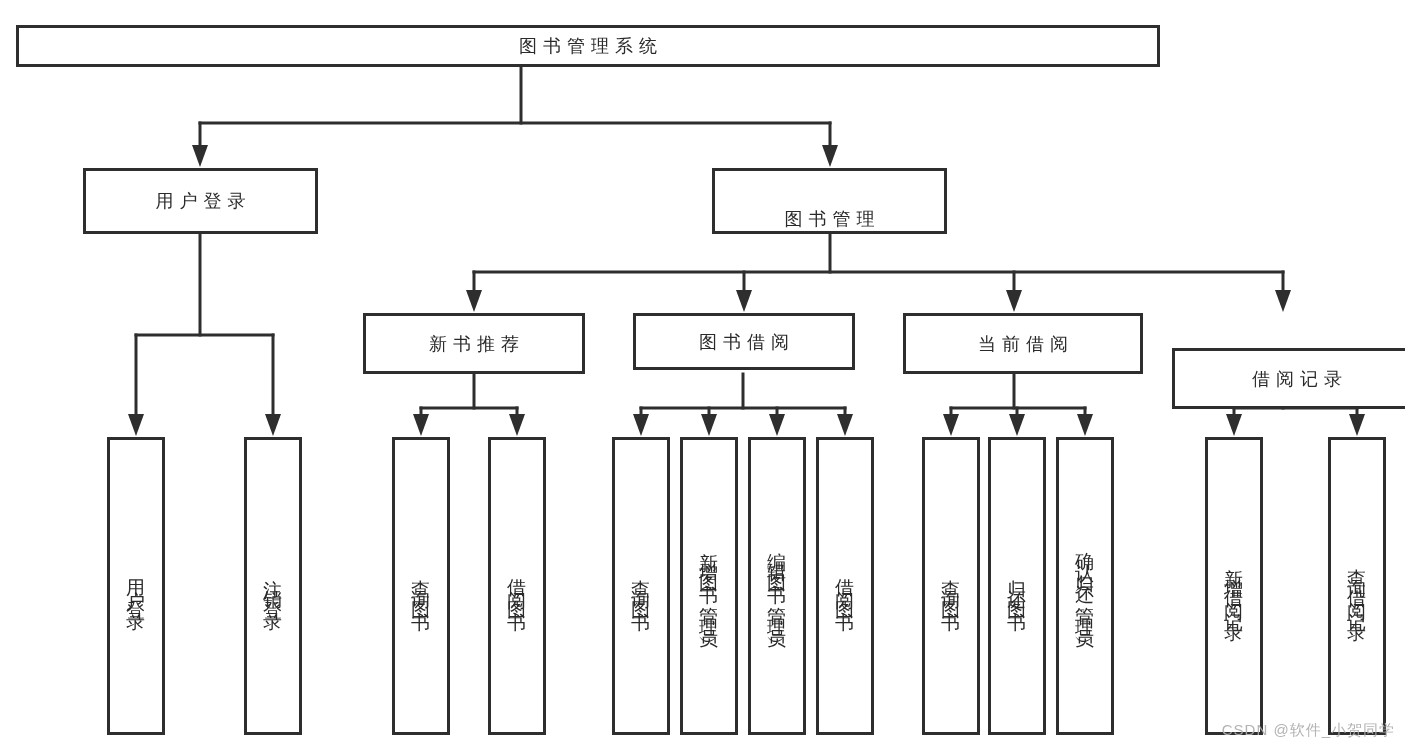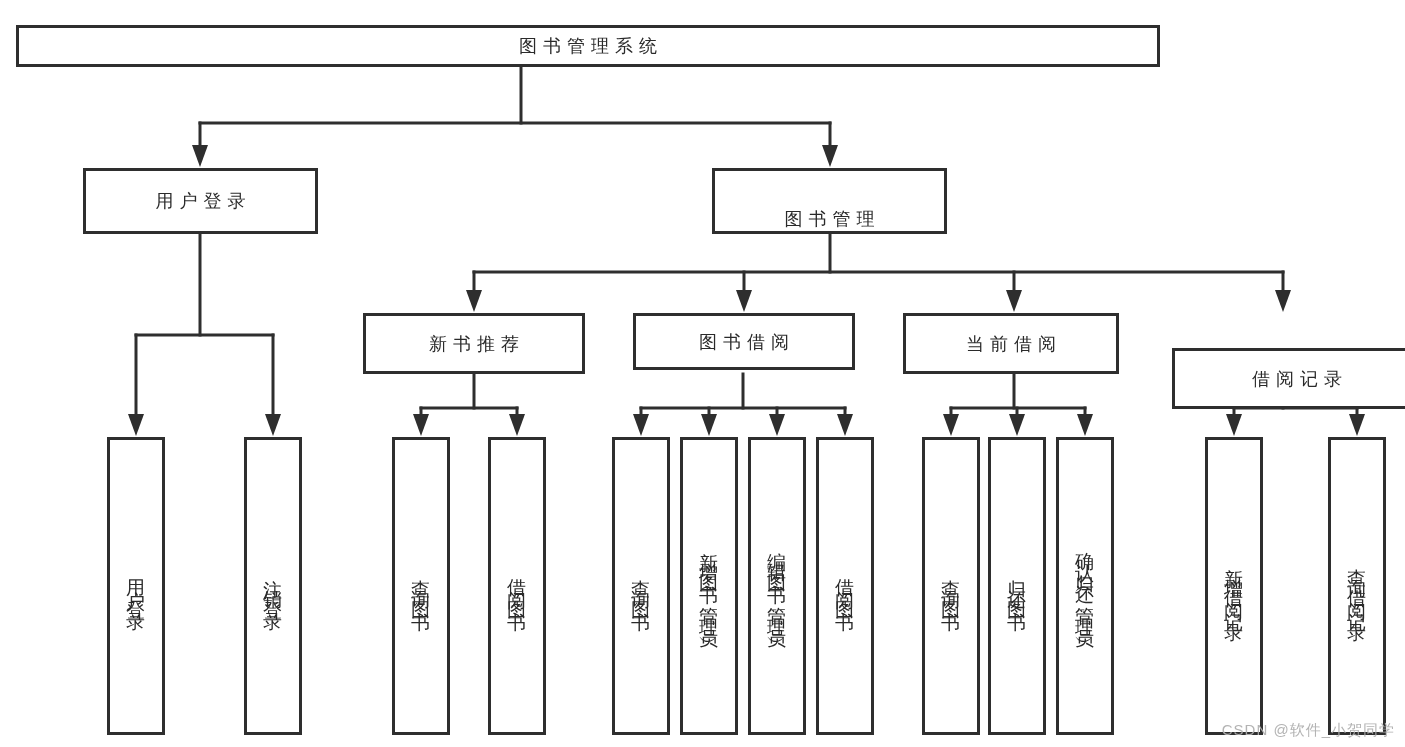--- a/index.html
+++ b/index.html
@@ -130,21 +130,21 @@
   <div class="box" style="left:712px; top:168px; width:235px; height:66px;align-items:flex-end;">
     <span class="h-label">图书管理</span>
   </div>
 
   <div class="box" style="left:363px; top:313px; width:222px; height:61px;">
     <span class="h-label">新书推荐</span>
   </div>
   <div class="box" style="left:633px; top:313px; width:222px; height:57px;">
     <span class="h-label">图书借阅</span>
   </div>
-  <div class="box" style="left:903px; top:313px; width:216px; height:61px;">
+  <div class="box" style="left:903px; top:313px; width:240px; height:61px;">
     <span class="h-label">当前借阅</span>
   </div>
   <div class="box" style="left:1172px; top:313px; width:250px; height:61px;margin-top:35px;">
     <span class="h-label">借阅记录</span>
   </div>
 
   <div class="box leaf" style="left:107px; top:437px; width:58px; height:298px;">
     <span class="v-label">用户登录</span>
   </div>
   <div class="box leaf" style="left:244px; top:437px; width:58px; height:298px;">

